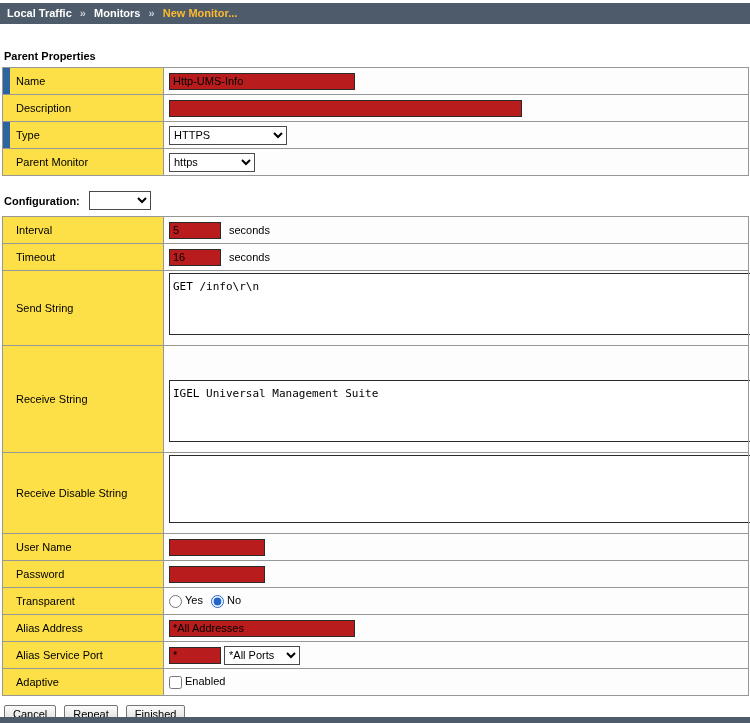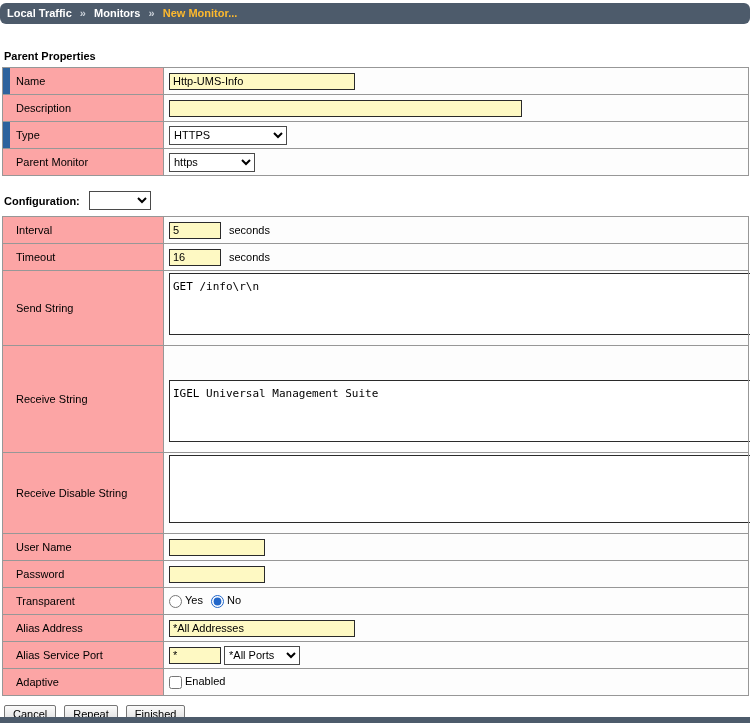--- a/index.html
+++ b/index.html
@@ -7,46 +7,45 @@
   body {
     width:750px; height:723px; position:relative; overflow:hidden;
     font-family:"Liberation Sans", sans-serif; font-size:11px; background:#fff; color:#000;
   }
 
   
   .breadcrumb-bar {
     margin-top:3px; height:21px; line-height:21px;
     background:#4d5b6b; color:#fff; font-weight:bold; padding-left:7px;
     white-space:nowrap;
-    border-radius:6px;
   }
   .breadcrumb-bar a { color:#ffffff; text-decoration:none; cursor:pointer; }
   .breadcrumb-bar .sep { color:#c9d0d8; margin:0 5px; }
   .breadcrumb-bar .current { color:#fdb92e; }
 
   .content { padding-left:2px; }
 
   .section-title { font-size:11px; font-weight:bold; margin:26px 0 5px 2px; }
 
   table.props { border-collapse:collapse; width:747px; table-layout:fixed; }
   table.props td { border:1px solid #979797; vertical-align:middle; }
   td.label {
-    background:#fca5a5; padding:0 12px 0 13px; position:relative; height:27px;
+    background:#fde047; padding:0 12px 0 13px; position:relative; height:27px;
     font-size:11px;
   }
   td.label.required::before {
     content:""; position:absolute; left:0; top:0; width:7px; height:100%;
     background:#2d639e;
   }
   td.value { background:#fdfdfd; padding:3px 5px; }
   td.ta-cell { vertical-align:top; padding:2px 0 10px 5px; }
 
   .ti {
     border:1px solid #2a2a2a; height:17px; padding:1px 3px;
-    font-family:"Liberation Sans",sans-serif; font-size:11px; background:#fef9c3;
+    font-family:"Liberation Sans",sans-serif; font-size:11px; background:#b91c1c;
   }
   .w-name { width:186px; } .w-desc { width:353px; }
   .w-small { width:52px; } .w-user { width:96px; } .w-alias { width:186px; }
 
   select {
     font-family:"Liberation Sans",sans-serif; font-size:11px; height:19px;
     border:1px solid #4a4a4a; background:#fff;
   }
   .w-type { width:118px; } .w-parent { width:86px; }
   .w-basic { width:62px;padding-left:44px; } .w-ports { width:76px; }

